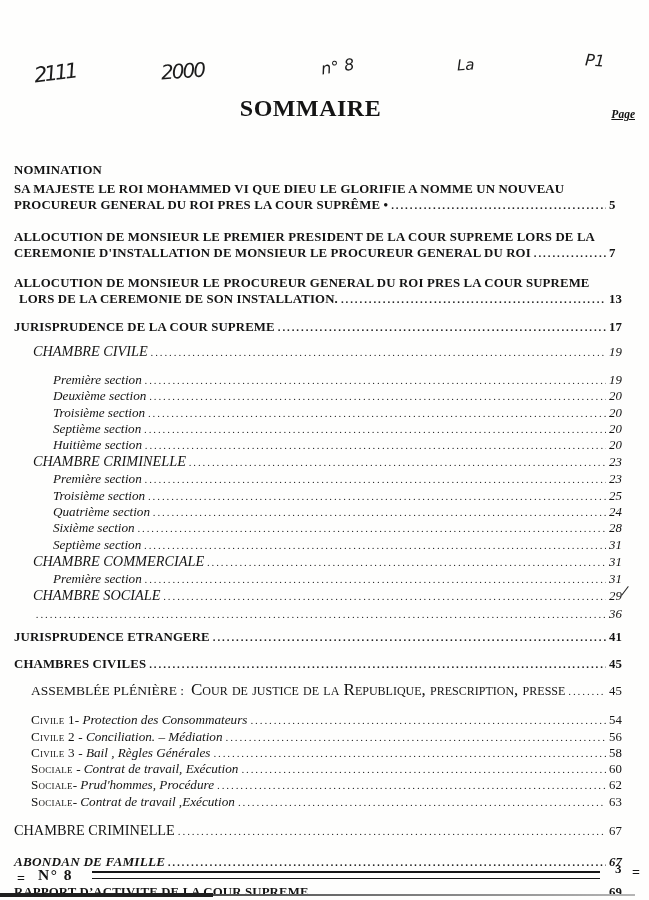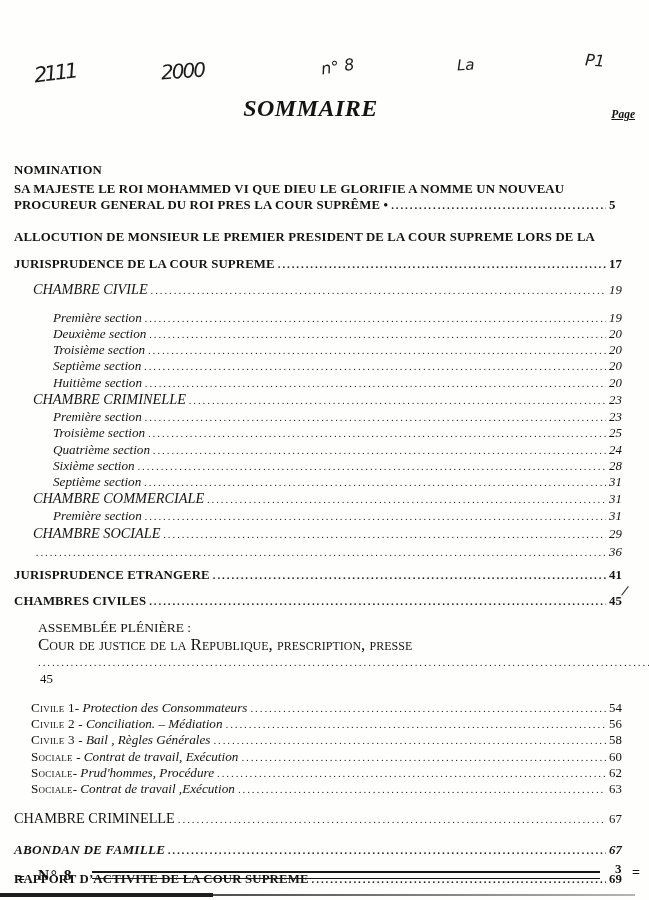--- a/index.html
+++ b/index.html
@@ -11,40 +11,40 @@
   
   .hw{position:absolute;font-family:"DejaVu Sans", sans-serif;color:#1c1c1c;font-style:italic;}
   .hw1{left:34px;top:61px;font-size:21px;transform:rotate(-7deg);letter-spacing:-3px;}
   .hw2{left:161px;top:59px;font-size:20px;transform:rotate(-4deg);letter-spacing:-2px;}
   .hw3{left:321px;top:57px;font-size:16px;transform:rotate(-9deg);}
   .hw4{left:457px;top:56px;font-size:15px;transform:rotate(-3deg);}
   .hw5{left:585px;top:51px;font-size:16px;transform:rotate(4deg);}
   .tick36{position:absolute;left:623px;top:583px;font-size:13px;font-family:"DejaVu Sans",sans-serif;transform:rotate(20deg);color:#222;}
   
   .title{position:absolute;top:95px;left:0;right:28px;text-align:center;
-         font-size:24px;font-weight:bold;font-style:italic;letter-spacing:.5px;}
+         font-size:24px;font-weight:bold;letter-spacing:.5px;}
   .page-label{position:absolute;top:108px;right:14px;font-size:11.5px;font-weight:bold;
               font-style:italic;text-decoration:underline;}
   
   .toc{position:absolute;top:162px;left:14px;right:16px;}
   .row{display:flex;align-items:baseline;}
   .lbl{white-space:nowrap;}
   .dots{flex:1 1 auto;white-space:nowrap;overflow:hidden;margin:0 1px 0 3px;}
   .dots::after{content:"......................................................................................................................................................................................................";
     font-size:11px;letter-spacing:1.9px;color:#1b1b1b;}
   .pg{flex:0 0 auto;width:24px;padding-left:2px;font-size:12.8px;text-align:left;}
   .h-bold,.h-bold .row{font-weight:bold;font-size:12.8px;line-height:16.5px;letter-spacing:.15px;}
   .h-bold .lbl{font-size:12.8px;}
   .chamber{font-size:14.3px;line-height:17px;padding-left:19px;font-style:italic;}
   .chamber0{font-size:14.3px;line-height:17px;}
   .section{font-style:italic;font-size:13.2px;line-height:15.3px;padding-left:39px;}
   .civ{font-size:13.2px;line-height:15.3px;padding-left:17px;}
   .sc{font-variant:small-caps;letter-spacing:.2px;text-align:right;}
   .it{font-style:italic;margin-left:3px;}
-  .pleniere{font-size:13.5px;line-height:17px;padding-left:17px;flex-direction:column;}
+  .pleniere{font-size:13.5px;line-height:17px;padding-left:17px;}
   .pleniere .sub{font-variant:small-caps;font-size:17px;margin-left:7px;}
   .bi{font-weight:bold;font-style:italic;font-size:13.2px;line-height:16.5px;letter-spacing:.2px;}
   .ind{padding-left:5px;}
   .mt2{margin-top:2px}.mt6{margin-top:6px}.mt8{margin-top:8px}.mt9{margin-top:9px}
   .mt10{margin-top:10px}.mt11{margin-top:11px}.mt12{margin-top:12px}
   .mt13{margin-top:13px}.mt14{margin-top:14px}.mt15{margin-top:15px}
   
   .f-eq-l{position:absolute;left:17px;top:871px;font-size:14px;font-weight:bold;}
   .f-issue{position:absolute;left:38px;top:866px;font-size:15.5px;font-weight:bold;letter-spacing:1.5px;}
   .f-rule{position:absolute;left:92px;top:871px;width:508px;height:5px;
@@ -78,22 +78,35 @@
     <div class="lbl">SA MAJESTE LE ROI  MOHAMMED VI QUE DIEU LE GLORIFIE A NOMME UN NOUVEAU</div>
     <div class="row">
       <span class="lbl">PROCUREUR GENERAL DU ROI PRES LA COUR SUPRÊME •</span>
       <span class="dots"></span>
       <span class="pg">5</span>
     </div>
   </div>
 
   <div class="h-bold mt15">
     <div class="lbl">ALLOCUTION DE MONSIEUR LE PREMIER PRESIDENT DE LA COUR SUPREME LORS DE LA</div>
-  </div>
-
+    <div class="row">
+      <span class="lbl">CEREMONIE D'INSTALLATION DE MONSIEUR LE PROCUREUR GENERAL DU ROI</span>
+      <span class="dots"></span>
+      <span class="pg">7</span>
+    </div>
+  </div>
+
+  <div class="h-bold mt13">
+    <div class="lbl">ALLOCUTION DE MONSIEUR LE PROCUREUR GENERAL DU ROI PRES LA COUR SUPREME</div>
+    <div class="row ind">
+      <span class="lbl">LORS DE LA CEREMONIE DE SON INSTALLATION.</span>
+      <span class="dots"></span>
+      <span class="pg">13</span>
+    </div>
+  </div>
 
   <div class="row h-bold mt11">
     <span class="lbl">JURISPRUDENCE DE LA COUR SUPREME</span>
     <span class="dots"></span>
     <span class="pg">17</span>
   </div>
 
   <div class="row chamber mt8">
     <span class="lbl">CHAMBRE CIVILE</span>
     <span class="dots"></span>

